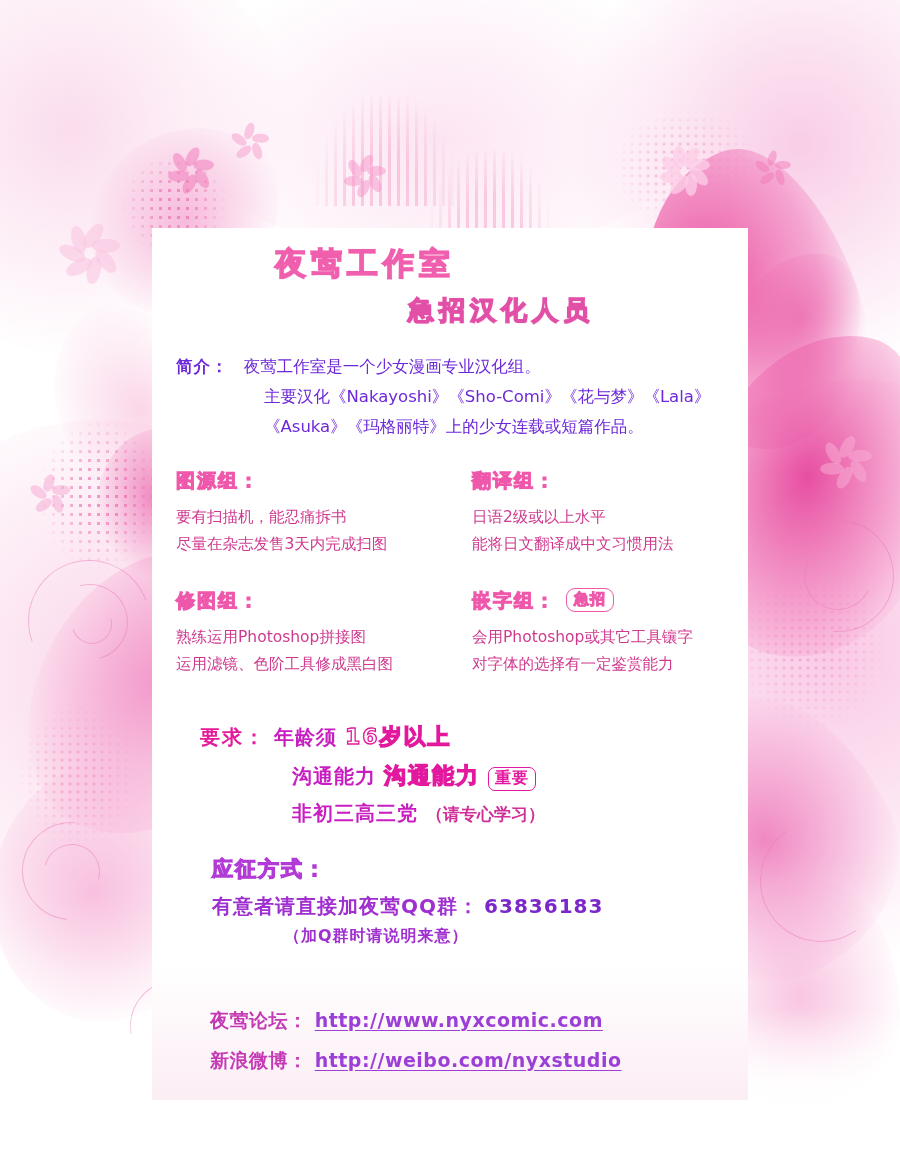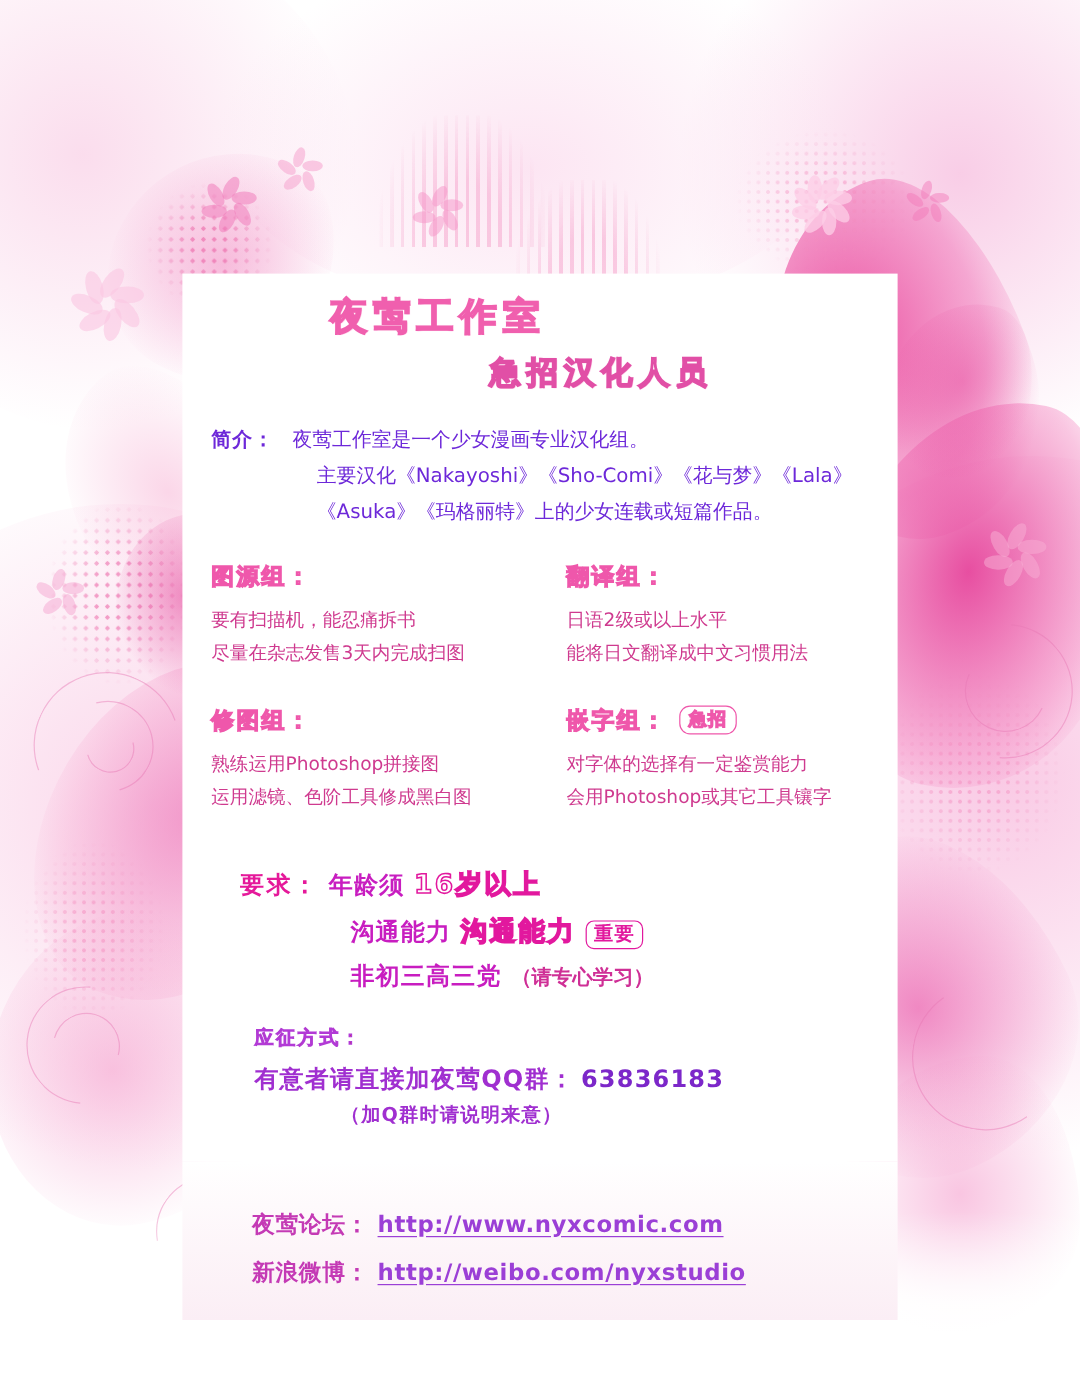--- a/index.html
+++ b/index.html
@@ -238,22 +238,22 @@
   
   .apply {
     position: absolute;
     left: 212px;
     top: 855px;
     width: 540px;
     z-index: 7;
     font-family: "DejaVu Sans", sans-serif;
   }
   .apply-head {
-    font-size: 16px;
-    font-weight: normal;
+    font-size: 21px;
+    font-weight: bold;
     color: #c2410c;
     -webkit-text-stroke: 1.2px #b23ad6;
     letter-spacing: 2px;
     margin-bottom: 10px;
   }
   .apply-line {
     font-size: 20px;
     font-weight: bold;
     color: #a02fd0;
     letter-spacing: 1px;
@@ -461,22 +461,22 @@
       <div>运用滤镜、色阶工具修成黑白图</div>
     </div>
   </div>
 
   <div class="role-block">
     <div class="role-head">
       <span>嵌字组：</span>
       <span class="badge">急招</span>
     </div>
     <div class="role-lines">
+      <div>会用Photoshop或其它工具镶字</div>
       <div>对字体的选择有一定鉴赏能力</div>
-      <div>会用Photoshop或其它工具镶字</div>
     </div>
   </div>
 
 </div>
 
 <div class="reqs">
   <div class="req-row">
     <span class="req-key">要求：</span>
     <span class="req-strong">年龄须</span>
     <span class="req-outline">16岁以上</span>

